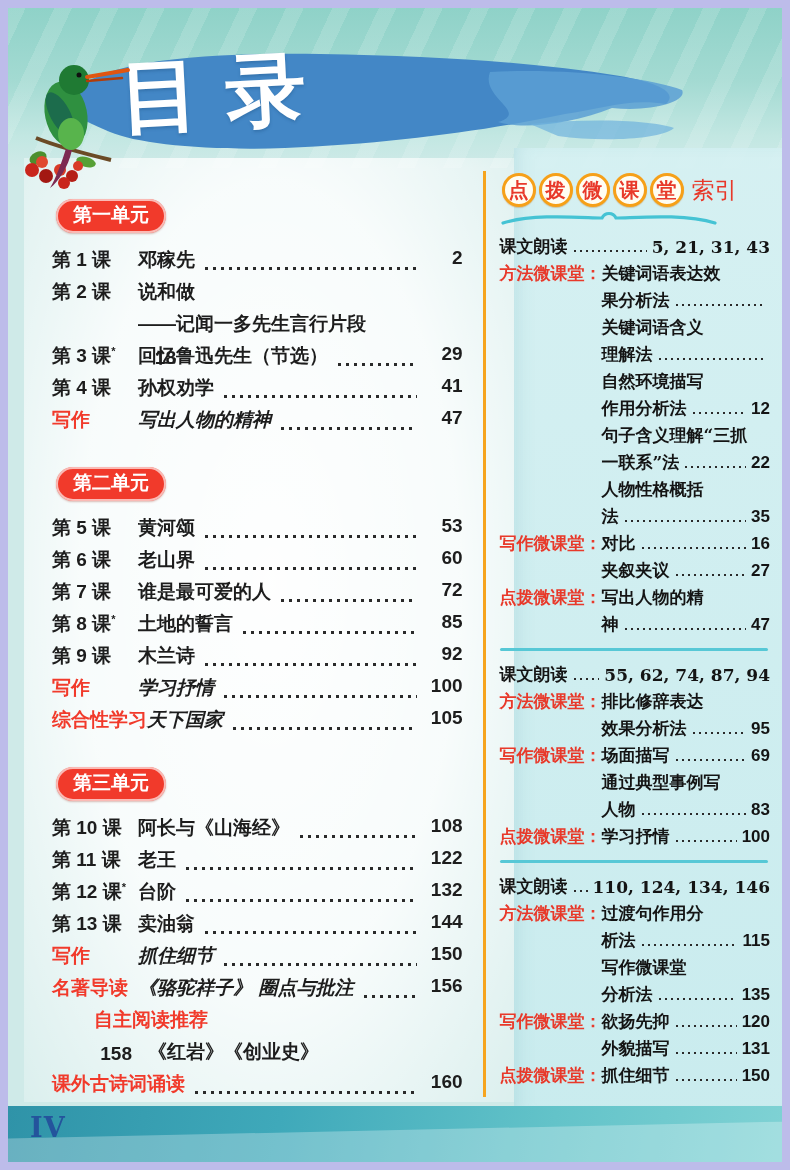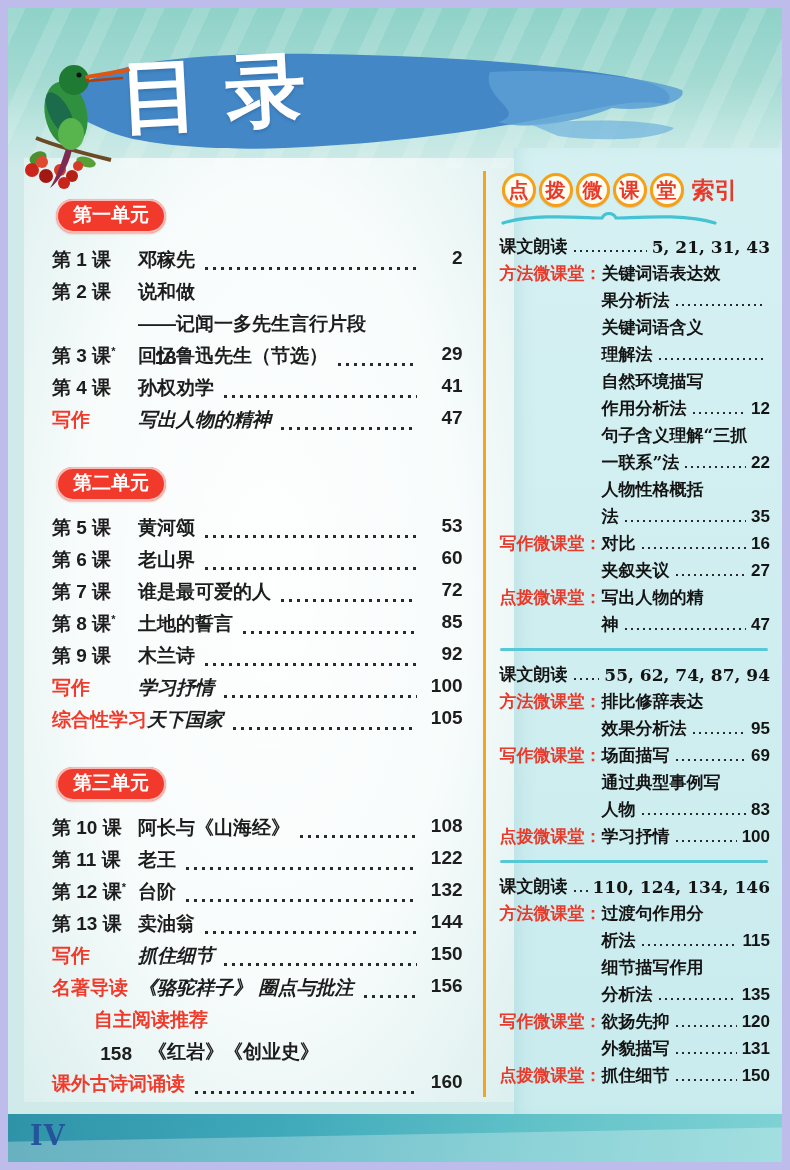--- a/index.html
+++ b/index.html
@@ -47,34 +47,34 @@
   .pg { min-width:38px; text-align:right; font-weight:bold; white-space:nowrap; }
   .ind-cont { padding-left:86px;flex-direction:column; }
   .ind-deep { padding-left:96px; }
   .ind-pad  { padding-left:42px;flex-direction:column; }
 
   
   .ix-header { display:flex; align-items:center; margin:0 0 2px 2px; }
   .circle { width:34px; height:34px; border-radius:50%; border:3px solid #f6a018; background:#fffdf2;
     color:#e8392a; font-size:20px; font-weight:bold; display:flex; align-items:center; justify-content:center;
     margin-right:3px; box-shadow:0 1px 1px rgba(180,100,0,.3); }
-  .ix-suffix { color:#e8392a; font-size:23px; font-weight:bold; margin-left:5px; }
+  .ix-suffix { color:#e8392a; font-size:23px; font-weight:normal; margin-left:5px; }
   .brace { display:block; margin:2px 0 8px 0; }
   .ix-line { display:flex; align-items:center; min-height:27px; font-size:17px; color:#141414; }
   .ix-label { font-weight:bold; white-space:nowrap; }
   .ix-label.red { color:#e8392a; }
   .ix-label.black { color:#141414; font-family:Liberation Sans, sans-serif; }
   .ix-text { font-family:"DejaVu Serif", serif; font-weight:bold; white-space:nowrap; }
   .ix-line .leader { margin:8px 5px 0 6px; background-image:repeating-linear-gradient(to right,#2a2a2a 0 2px, transparent 2px 6px); height:2px; }
   .ix-pg { font-weight:bold; white-space:nowrap; }
   .ix-indent { padding-left:102px; }
   .ix-divider { height:3px; background:#57c8d6; margin:10px 2px 10px 0; border-radius:2px; }
 
   
-  .footer { position:absolute; left:0; right:0; bottom:0; height:48px;
+  .footer { position:absolute; left:0; right:0; bottom:0; height:56px;
     background:linear-gradient(100deg,#2f93a8 0%,#3fa9ba 35%,#63c3c9 70%,#7fd2d4 100%); overflow:hidden;margin-top:48px; }
   .footer::before { content:""; position:absolute; inset:0;
     background:rgba(255,255,255,.28); clip-path:polygon(0 58%, 100% 28%, 100% 100%, 0 100%); }
   .page-num { position:absolute; left:22px; top:6px; font-family:"DejaVu Serif", serif;
     font-size:27px; font-weight:bold; color:#24549c; letter-spacing:1px; }
 </style>
 </head>
 <body>
 
 <div class="frame">
@@ -349,21 +349,21 @@
               <div class="ix-line">
                 <span class="ix-label red">方法微课堂：</span>
                 <span class="ix-text">过渡句作用分</span>
               </div>
               <div class="ix-line ix-indent">
                 <span class="ix-text">析法</span>
                 <span class="leader"></span>
                 <span class="ix-pg">115</span>
               </div>
               <div class="ix-line ix-indent">
-                <span class="ix-text">细节描写作用</span>
+                <span class="ix-text">写作微课堂</span>
               </div>
               <div class="ix-line ix-indent">
                 <span class="ix-text">分析法</span>
                 <span class="leader"></span>
                 <span class="ix-pg">135</span>
               </div>
               <div class="ix-line">
                 <span class="ix-label red">写作微课堂：</span>
                 <span class="ix-text">欲扬先抑</span>
                 <span class="leader"></span>

